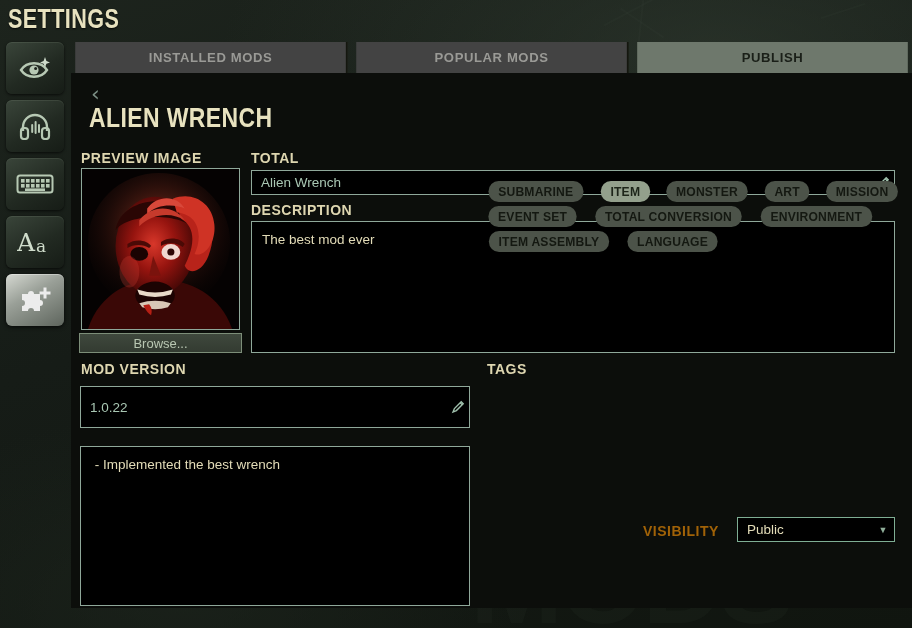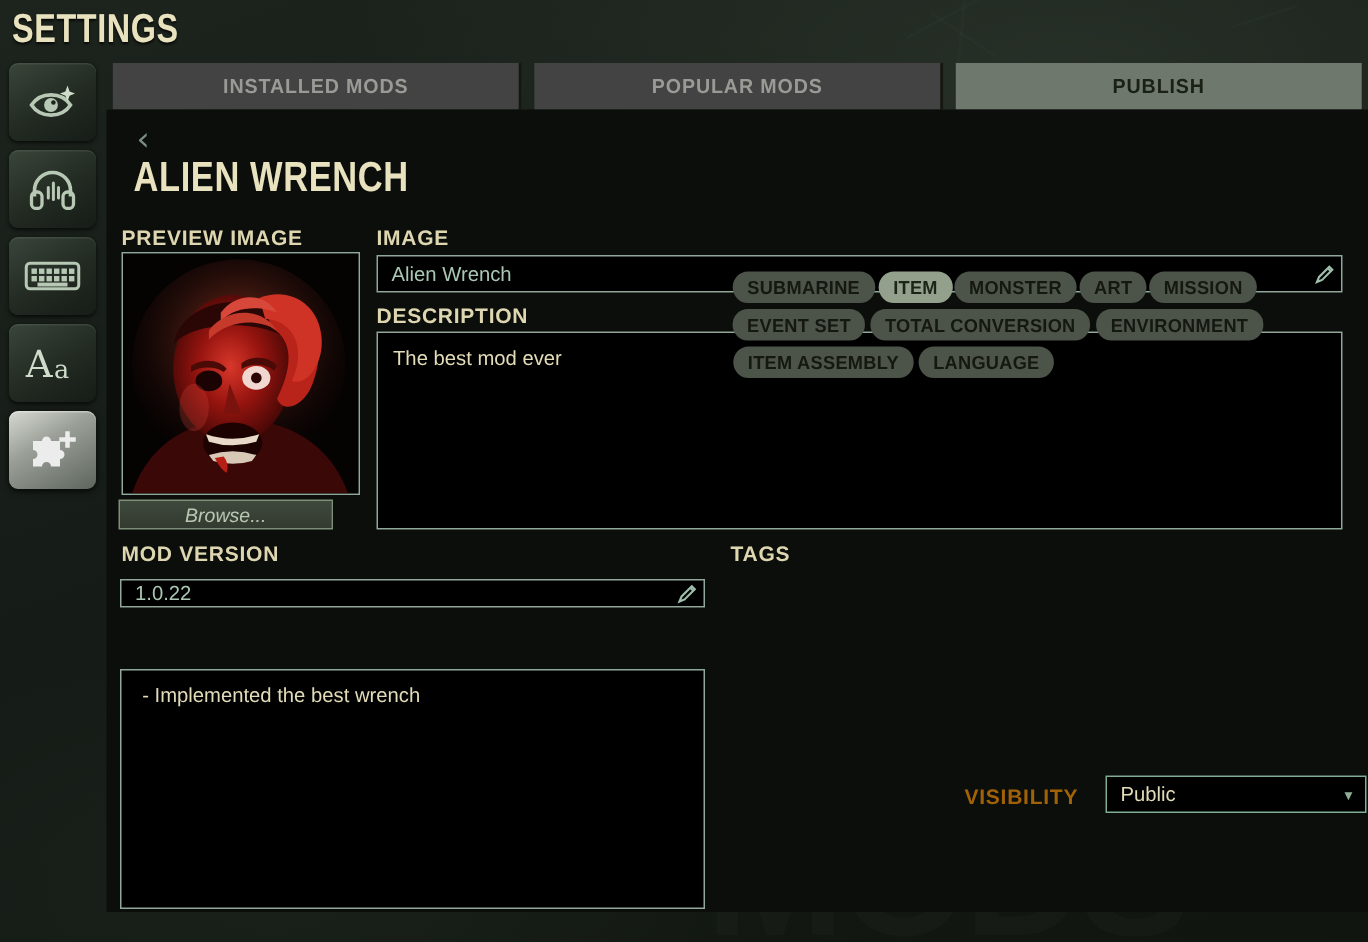--- a/index.html
+++ b/index.html
@@ -165,31 +165,30 @@
     background: #000;
     overflow: hidden;
     cursor: pointer;
   }
   .preview-frame svg { display: block; width: 100%; height: 100%; }
 
   .browse-btn {
     position: absolute;
     left: 8px;
     top: 260px;
-    width: 143px;
+    width: 163px;
     height: 20px;
     background: linear-gradient(180deg, #3f483d 0%, #333b31 100%);
     border: 1px solid #7d8e79;
     color: #b9c7b2;
     font-size: 13px;
     display: flex;
     align-items: center;
     justify-content: center;
     cursor: pointer;
-    font-style: italic;
   }
 
   
   .txt-input {
     position: absolute;
     background: #000;
     border: 1px solid #8fa89a;
     display: flex;
     align-items: center;
     cursor: text;
@@ -224,21 +223,21 @@
   }
 
   
   .tags-wrap {
     position: absolute;
     left: 416px;
     top: 108px;
     width: 416px;
     display: flex;
     flex-wrap: wrap;
-    gap: 4px 0;
+    gap: 4px 15px;
   }
   .tag {
     height: 21px;
     padding: 0 10px;
     border-radius: 11px;
     background: #4c5349;
     color: #141811;
     font-size: 12.5px;
     font-weight: bold;
     letter-spacing: 0.2px;
@@ -259,21 +258,21 @@
     top: 450px;
     font-size: 14px;
     font-weight: bold;
     letter-spacing: 0.5px;
     color: #a16207;
   }
   .vis-select {
     position: absolute;
     left: 666px;
     top: 444px;
-    width: 174px;
+    width: 158px;
     height: 25px;
     background: #000;
     border: 1px solid #7fae94;
     display: flex;
     align-items: center;
     cursor: pointer;
   }
   .vis-select .val {
     flex: 1;
     padding-left: 9px;
@@ -424,38 +423,38 @@
         <path d="M56 122 q18 6 36 0 l-2 5 q-16 5 -32 0 Z" fill="#e8d9c8"></path>
         <path d="M58 136 q16 -5 32 0 l-3 4 q-13 4 -26 0 Z" fill="#d8c8b6"></path>
         <path d="M62 138 q4 8 8 10 q2 -6 -2 -11 Z" fill="#b51f14"></path>
 
         <ellipse cx="48" cy="104" rx="10" ry="16" fill="#e0483a" opacity="0.25"></ellipse>
       </svg>
     </div>
 
     <div class="browse-btn">Browse...</div>
 
-    <div class="field-label" style="left:180px;top:77px;">IMAGE</div>
+    <div class="field-label" style="left:180px;top:77px;">TOTAL</div>
     <div class="txt-input" style="left:180px;top:97px;width:644px;height:25px;">
       <span class="val">Alien Wrench</span>
       <span class="pencil">
         <svg width="14" height="14" viewBox="0 0 14 14">
           <path d="M2 12 L3.4 8.6 L10.2 1.8 L12.2 3.8 L5.4 10.6 Z" fill="none" stroke="#9fc0ac" stroke-width="1.4"></path>
           <path d="M9.2 2.8 L11.2 4.8" stroke="#9fc0ac" stroke-width="1.4"></path>
         </svg>
       </span>
     </div>
 
     <div class="field-label" style="left:180px;top:129px;">DESCRIPTION</div>
     <div class="txt-area" style="left:180px;top:148px;width:644px;height:132px;">
       <span class="val">The best mod ever</span>
     </div>
 
     <div class="field-label" style="left:10px;top:288px;">MOD VERSION</div>
-    <div class="txt-input" style="left:9px;top:313px;width:390px;height:19px;">
+    <div class="txt-input" style="left:9px;top:313px;width:390px;height:42px;">
       <span class="val">1.0.22</span>
       <span class="pencil">
         <svg width="14" height="14" viewBox="0 0 14 14">
           <path d="M2 12 L3.4 8.6 L10.2 1.8 L12.2 3.8 L5.4 10.6 Z" fill="none" stroke="#9fc0ac" stroke-width="1.4"></path>
           <path d="M9.2 2.8 L11.2 4.8" stroke="#9fc0ac" stroke-width="1.4"></path>
         </svg>
       </span>
     </div>
 
     <div class="field-label" style="left:10px;top:370px;">CHANGE NOTE</div>

